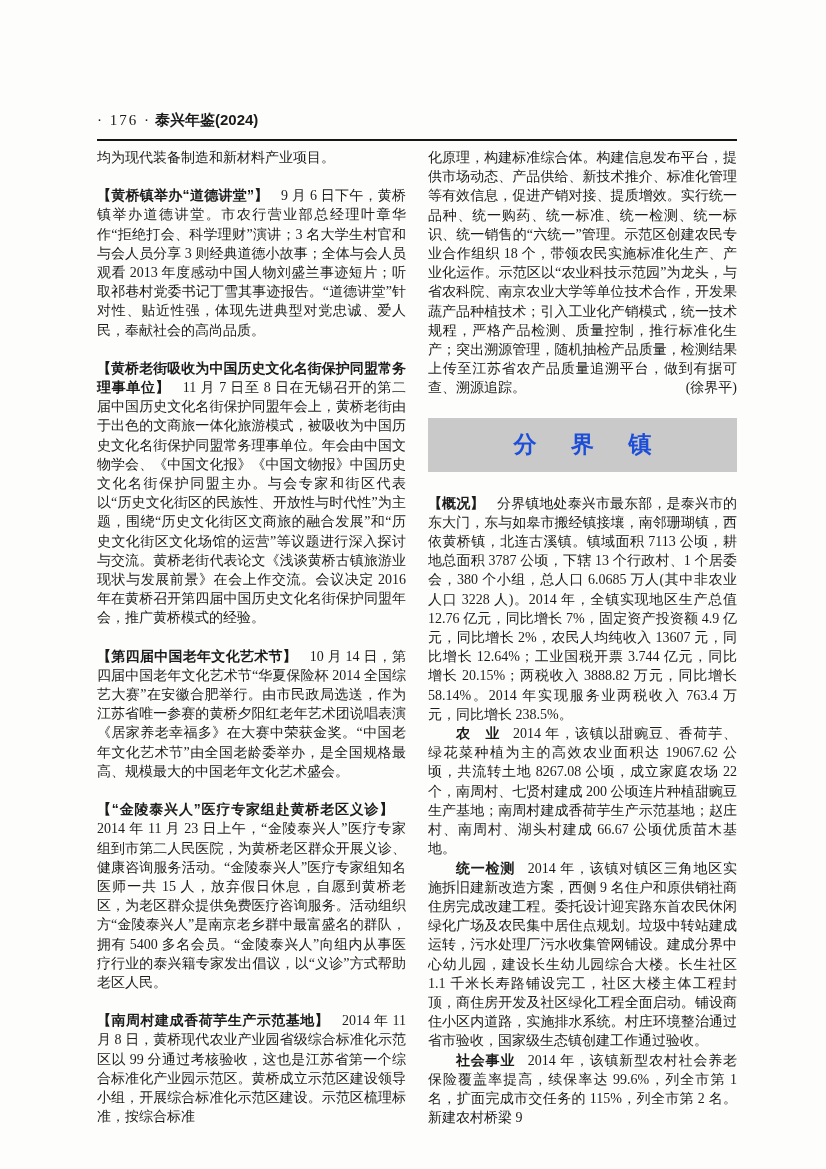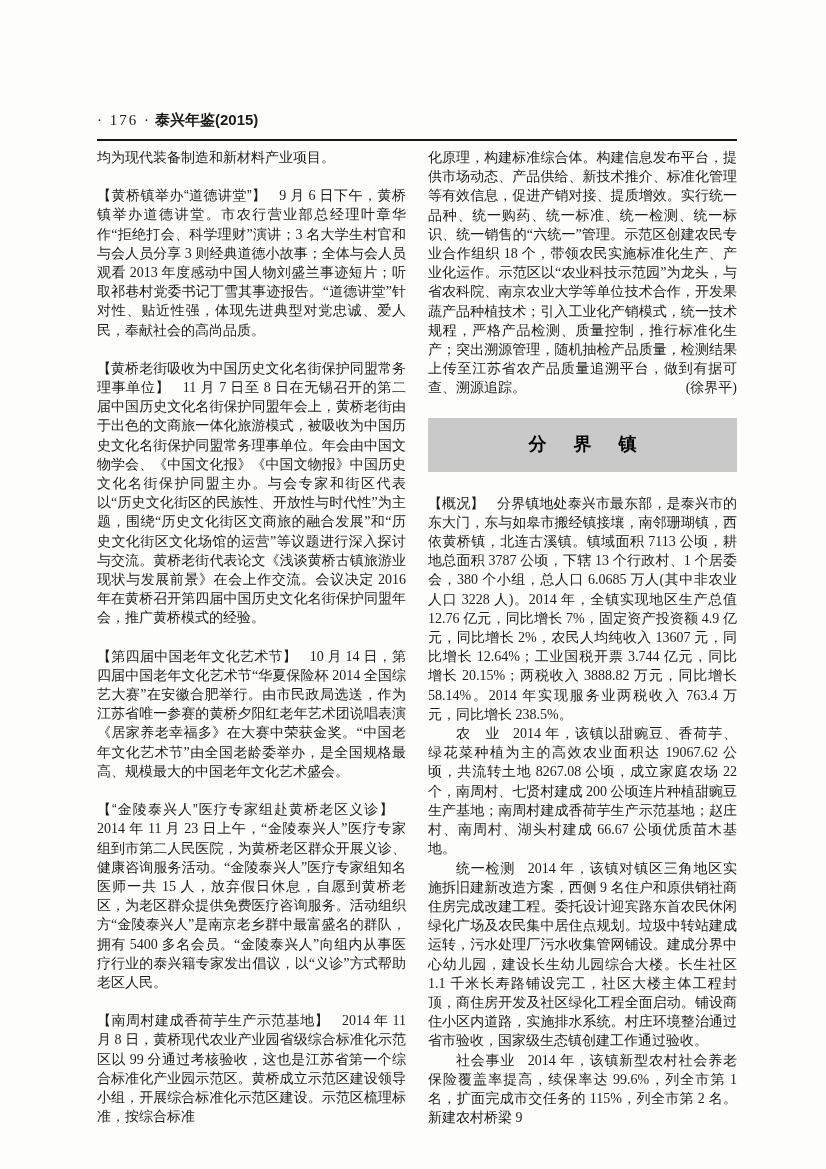--- a/index.html
+++ b/index.html
@@ -48,54 +48,54 @@
     width: 316px;
     font-size: 14px;
     line-height: 19.2px;
     text-align: justify;
     color: #1c1c1c;
   }
   .col p { margin: 0; }
   p.sect { margin-top: 19px; }
   .head {
     font-family: "Liberation Sans", "DejaVu Sans", sans-serif;
-    font-weight: normal;
+    font-weight: bold;
     margin-right: 0.9em;
   }
   p.indent { text-indent: 2em; }
   .attribution {
     float: right;
     margin-left: 1em;
   }
   .banner {
     margin: 20px 0 22px 0;
     height: 54px;
     background: #c9c9c9;
     display: flex;
     align-items: center;
     justify-content: center;
   }
   .banner span {
     font-family: "Liberation Sans", "DejaVu Sans", sans-serif;
     font-weight: bold;
-    font-size: 18px;
-    color: #000000;
+    font-size: 23px;
+    color: #1d4ed8;
     letter-spacing: 1.5em;
     padding-left: 1.5em;
     white-space: nowrap;
   }
 </style>
 </head>
 <body>
 
 <div class="page">
 
   <div class="running-head">
     <span class="page-num">· 176 ·</span>
-    <span class="book-title">泰兴年鉴(2015)</span>
+    <span class="book-title">泰兴年鉴(2024)</span>
   </div>
   <hr class="head-rule">
 
   <div class="columns">
 
     <div class="col">
       <p><span>均为现代装备制造和新材料产业项目。</span></p>
 
       <p class="sect"><b class="head">【黄桥镇举办“道德讲堂”】</b><span>9 月 6 日下午，黄桥镇举办道德讲堂。市农行营业部总经理叶章华作“拒绝打会、科学理财”演讲；3 名大学生村官和与会人员分享 3 则经典道德小故事；全体与会人员观看 2013 年度感动中国人物刘盛兰事迹短片；听取祁巷村党委书记丁雪其事迹报告。“道德讲堂”针对性、贴近性强，体现先进典型对党忠诚、爱人民，奉献社会的高尚品质。</span></p>
 

